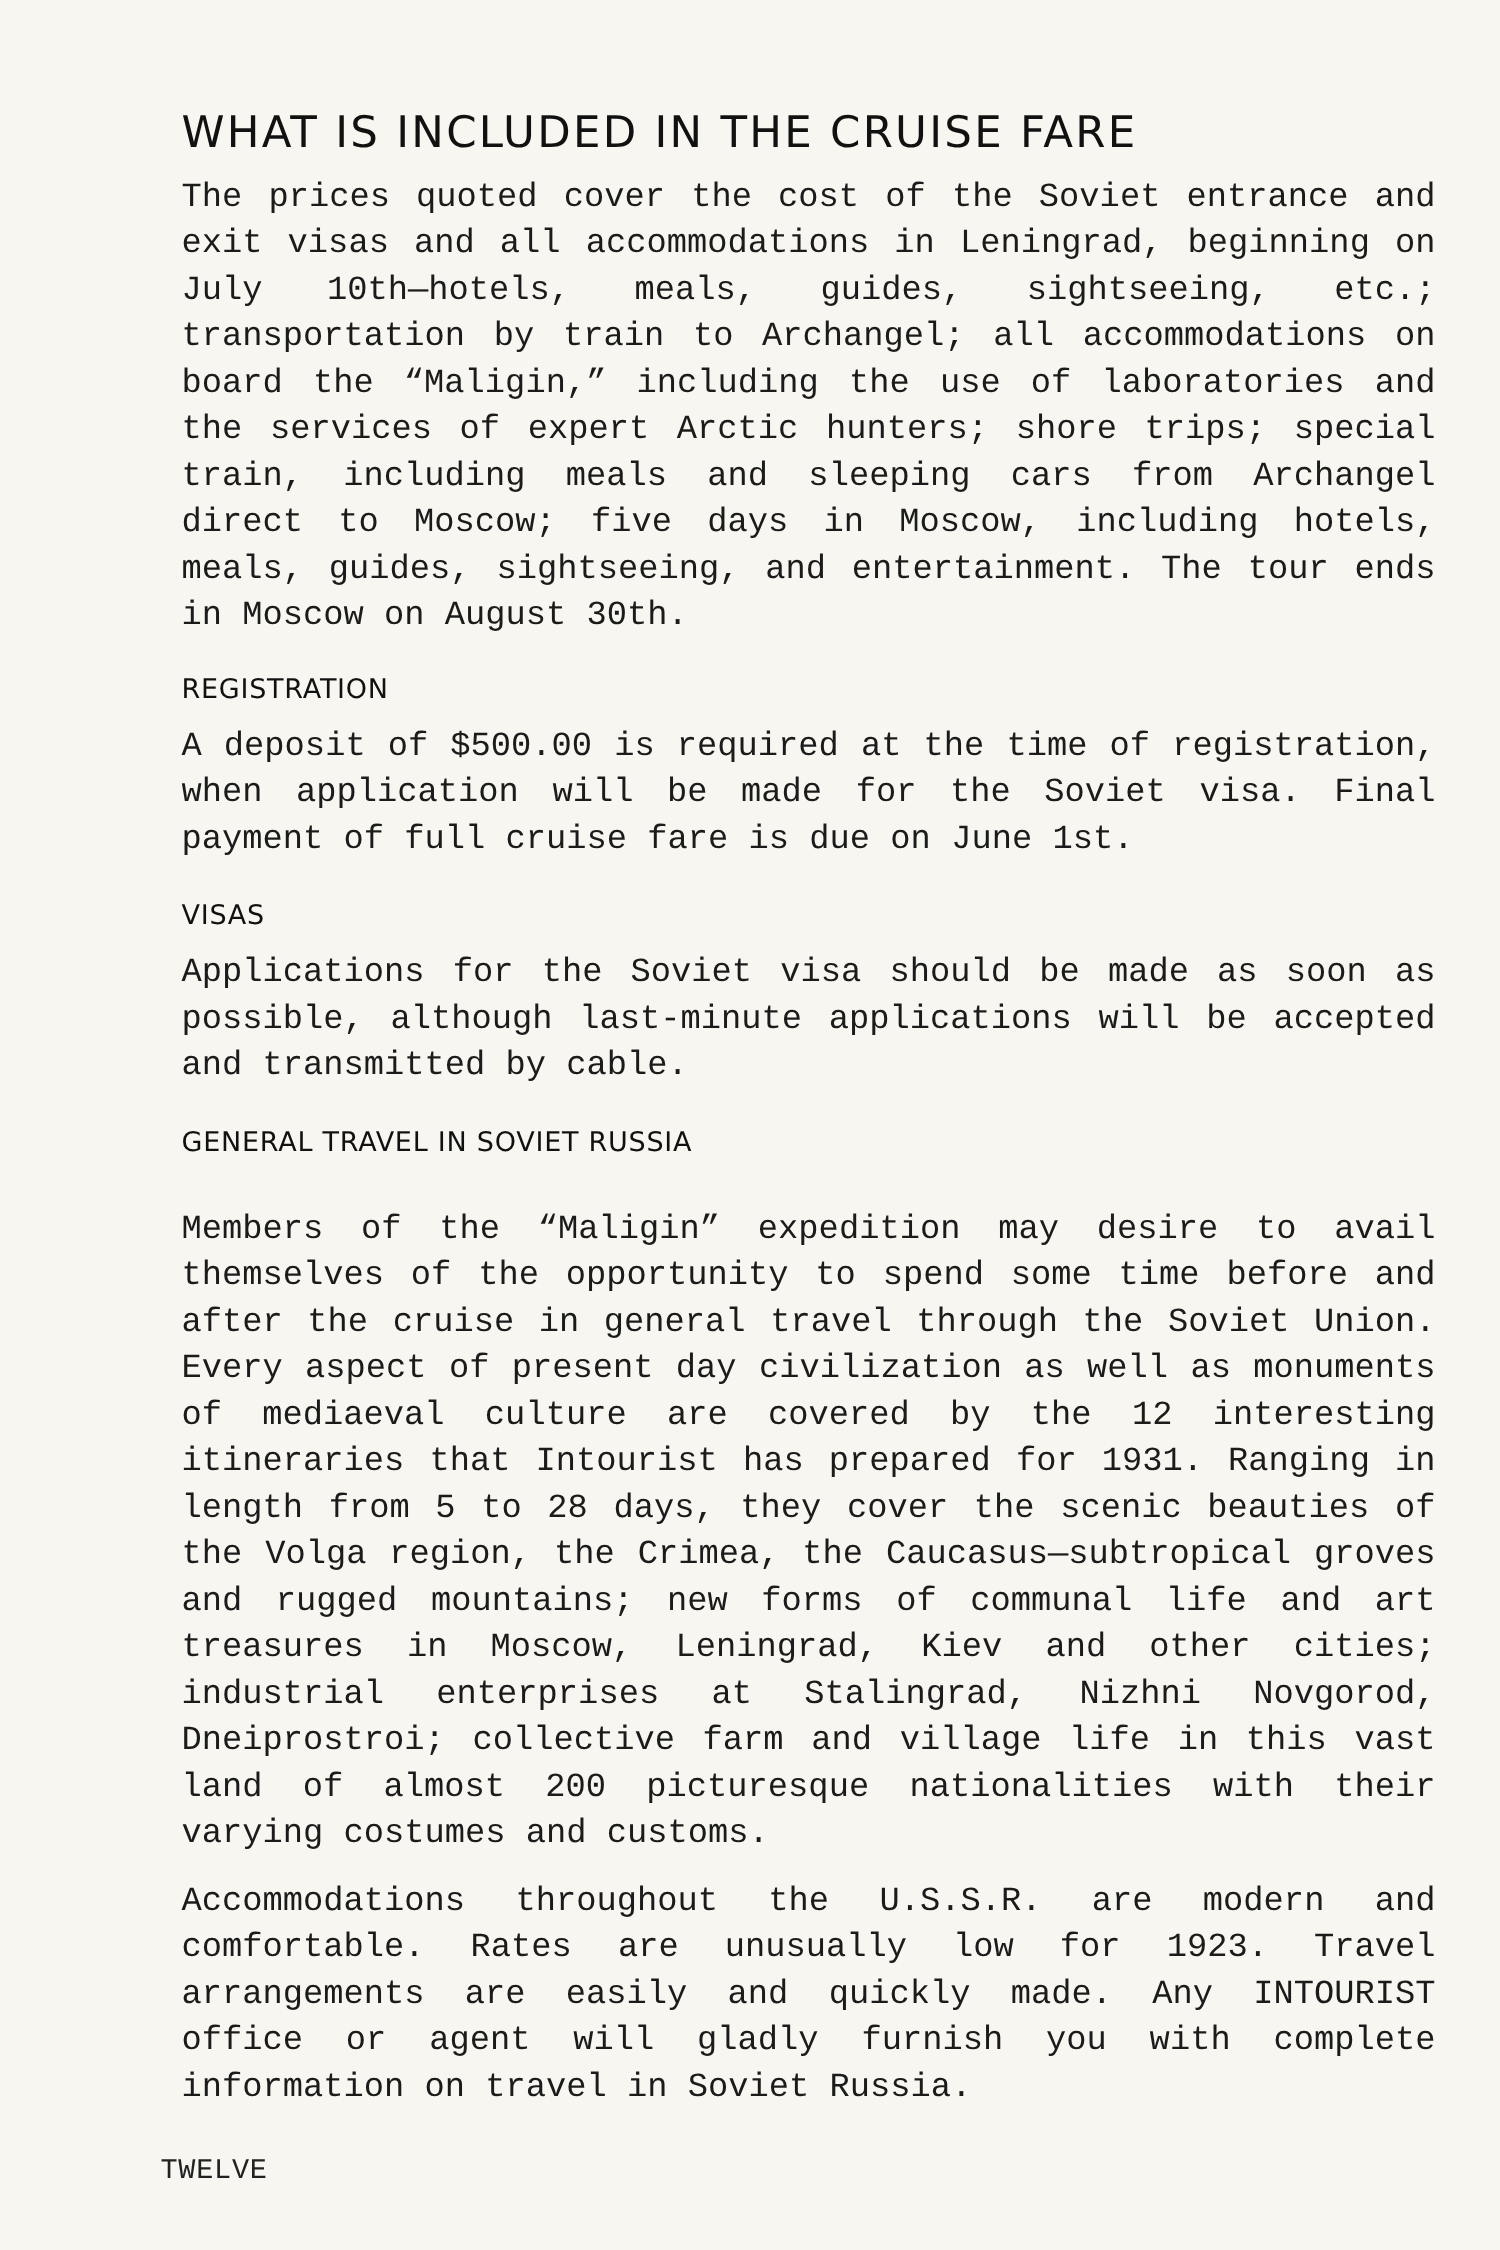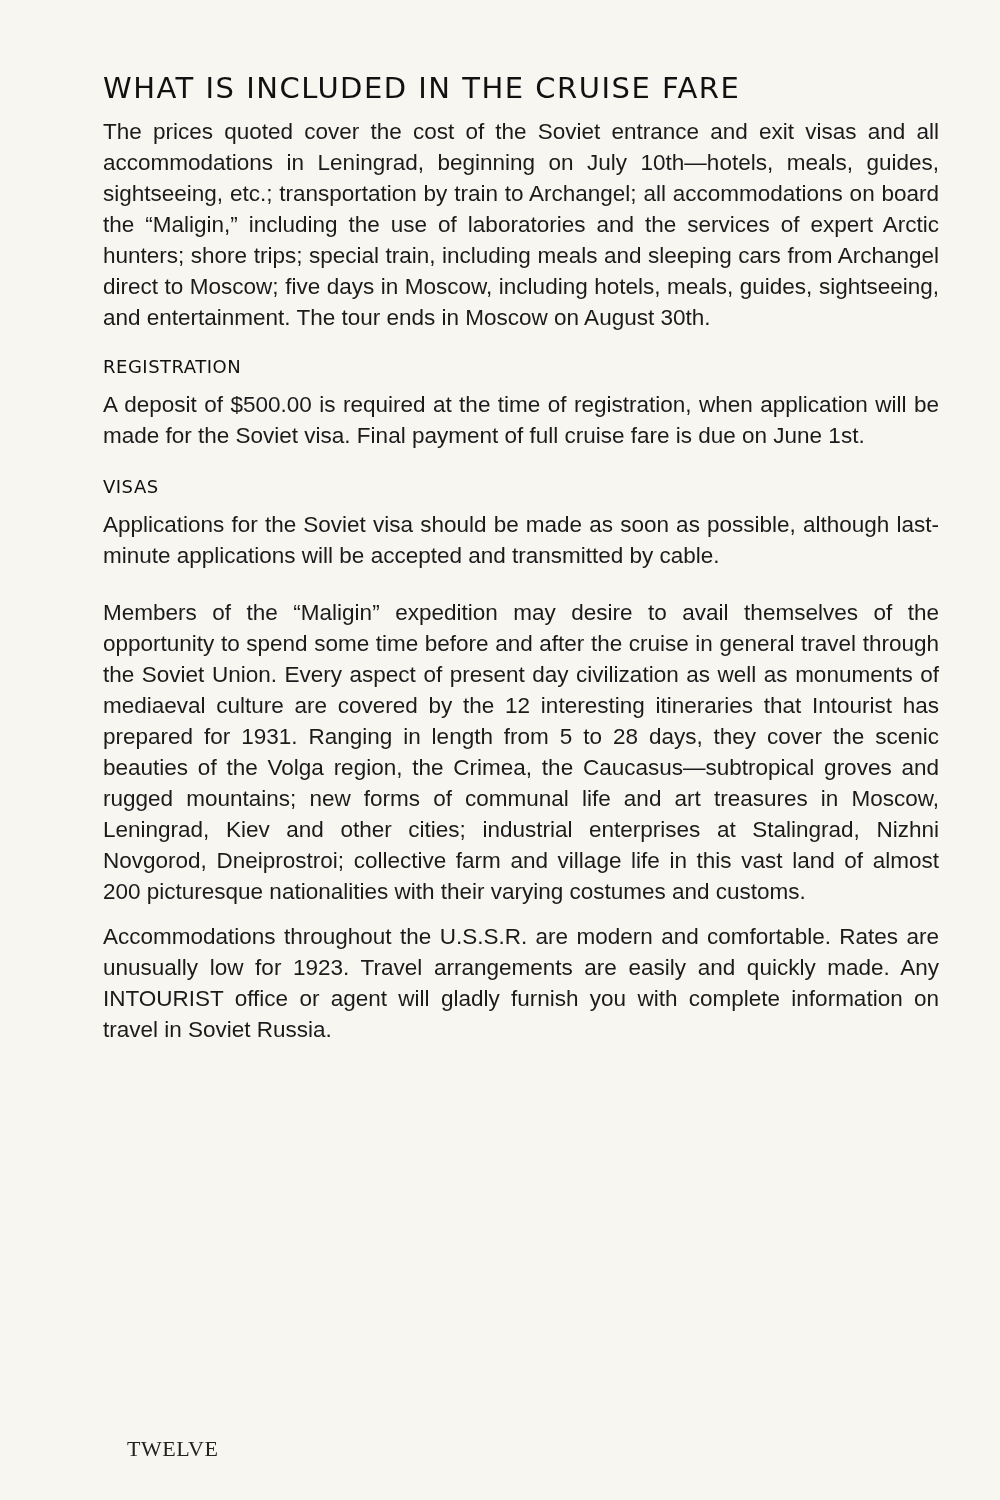--- a/index.html
+++ b/index.html
@@ -9,21 +9,21 @@
     }
     body {
       width: 1000px;
       height: 1500px;
       position: relative;
       overflow: hidden;
       color: #1a1a1a;
     }
     .page {
       position: absolute;
-      left: 103px;
+      left: 121px;
       top: 68px;
       width: 836px;
     }
     .heading {
       font-family: "DejaVu Sans", sans-serif;
       font-weight: normal;
       margin: 0;
       color: #111;
       letter-spacing: 0.5px;
     }
@@ -32,42 +32,41 @@
       line-height: 40px;
       letter-spacing: 1.5px;
       margin-bottom: 8px;
     }
     .h-sub {
       font-size: 18px;
       line-height: 32px;
       margin-bottom: 6px;
     }
     .para {
-      font-family: Liberation Sans, sans-serif;
+      font-family: Liberation Mono, monospace;
       font-size: 22.5px;
       line-height: 31px;
       text-align: justify;
       margin: 0;
       color: #1b1b1b;
     }
     .section { margin: 0; }
     .s1 .para { margin-bottom: 18px; }
     .s2 .para { margin-bottom: 20px; }
     .s3 .para { margin-bottom: 18px; }
     .s4 .para { margin-bottom: 20px; }
     .s5 .para.p1 { margin-bottom: 14px; margin-top: 26px; }
     .folio {
       position: absolute;
       left: 107px;
       top: 1436px;
-      font-family: Liberation Serif, serif;
-      font-size: 22px;
+      font-family: Liberation Mono, monospace;
+      font-size: 19px;
       letter-spacing: 0.5px;
       color: #222;
-      margin-left: 20px;
     }
   </style>
 </head>
 <body>
 
 <div class="page">
 
   <section class="section s1">
     <h1 class="heading h-main">WHAT IS INCLUDED IN THE CRUISE FARE</h1>
     <p class="para">The prices quoted cover the cost of the Soviet entrance and exit visas and all accommodations in Leningrad, beginning on July 10th—hotels, meals, guides, sightseeing, etc.; transportation by train to Archangel; all accommodations on board the “Maligin,” including the use of laboratories and the services of expert Arctic hunters; shore trips; special train, including meals and sleeping cars from Archangel direct to Moscow; five days in Moscow, including hotels, meals, guides, sightseeing, and entertainment.  The tour ends in Moscow on August 30th.</p>
@@ -80,19 +79,20 @@
 
   <section class="section s3">
   </section>
 
   <section class="section s4">
     <h2 class="heading h-sub">VISAS</h2>
     <p class="para">Applications for the Soviet visa should be made as soon as possible, although last-minute applications will be accepted and transmitted by cable.</p>
   </section>
 
   <section class="section s5">
+    <h2 class="heading h-sub">GENERAL TRAVEL IN SOVIET RUSSIA</h2>
     <p class="para p1">Members of the “Maligin” expedition may desire to avail themselves of the opportunity to spend some time before and after the cruise in general travel through the Soviet Union.  Every aspect of present day civilization as well as monuments of mediaeval culture are covered by the 12 interesting itineraries that Intourist has prepared for 1931.  Ranging in length from 5 to 28 days, they cover the scenic beauties of the Volga region, the Crimea, the Caucasus—subtropical groves and rugged mountains; new forms of communal life and art treasures in Moscow, Leningrad, Kiev and other cities; industrial enterprises at Stalingrad, Nizhni Novgorod, Dneiprostroi; collective farm and village life in this vast land of almost 200 picturesque nationalities with their varying costumes and customs.</p>
     <p class="para p2">Accommodations throughout the U.S.S.R. are modern and comfortable. Rates are unusually low for 1923.  Travel arrangements are easily and quickly made.  Any INTOURIST office or agent will gladly furnish you with complete information on travel in Soviet Russia.</p>
   </section>
 
 </div>
 
 <div class="folio">TWELVE</div>
 
 </body></html>

